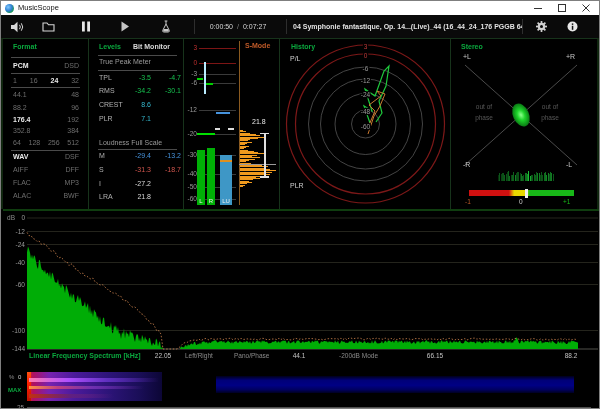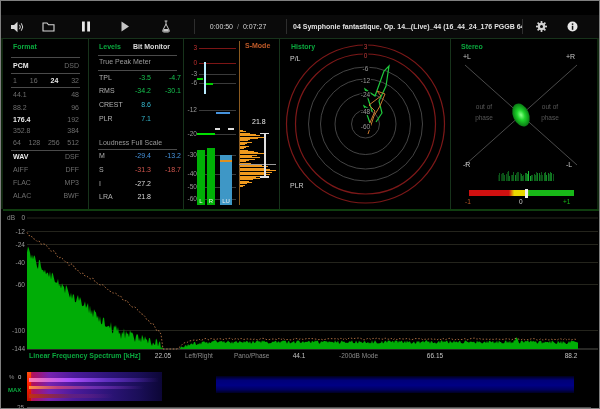--- a/index.html
+++ b/index.html
@@ -64,20 +64,42 @@
   .sg-lbl{position:absolute;font-size:6px;}
   .clip-line{position:absolute;left:26px;top:406px;width:564px;height:1px;background:#4f4f4f;}
   .clip-lbl{position:absolute;left:16px;top:403px;font-size:6.5px;color:#8a8a8a;}
   svg{display:block;}
 </style>
 </head>
 <body>
 
 <div class="window">
 
+  <div class="titlebar">
+    <span class="app-icon"></span>
+    <span class="app-title">MusicScope</span>
+    <span class="win-controls">
+      <span class="win-btn">
+        <svg width="8" height="8">
+            <line x1="0" y1="4.5" x2="8" y2="4.5" stroke="#333" stroke-width="1"></line>
+          </svg>
+      </span>
+      <span class="win-btn">
+        <svg width="8" height="8">
+            <rect x="0.5" y="0.5" width="7" height="7" fill="none" stroke="#333" stroke-width="1"></rect>
+          </svg>
+      </span>
+      <span class="win-btn">
+        <svg width="8" height="8">
+            <line x1="0.5" y1="0.5" x2="7.5" y2="7.5" stroke="#333" stroke-width="1"></line>
+            <line x1="7.5" y1="0.5" x2="0.5" y2="7.5" stroke="#333" stroke-width="1"></line>
+          </svg>
+      </span>
+    </span>
+  </div>
 
   <div class="toolbar">
     <span class="tb-btn" style="left:6px;">
       <svg width="14" height="12">
         <path d="M1,4 h3 l3.5,-3.2 v10.4 L4,8 H1 z" fill="#d8d8d8"></path>
         <path d="M9.5,3.8 a3.6,3.6 0 0 1 0,4.4 M11.3,2.3 a6,6 0 0 1 0,7.4" stroke="#d8d8d8" stroke-width="1" fill="none"></path>
       </svg>
     </span>
     <span class="tb-btn" style="left:37px;">
       <svg width="13" height="11">

